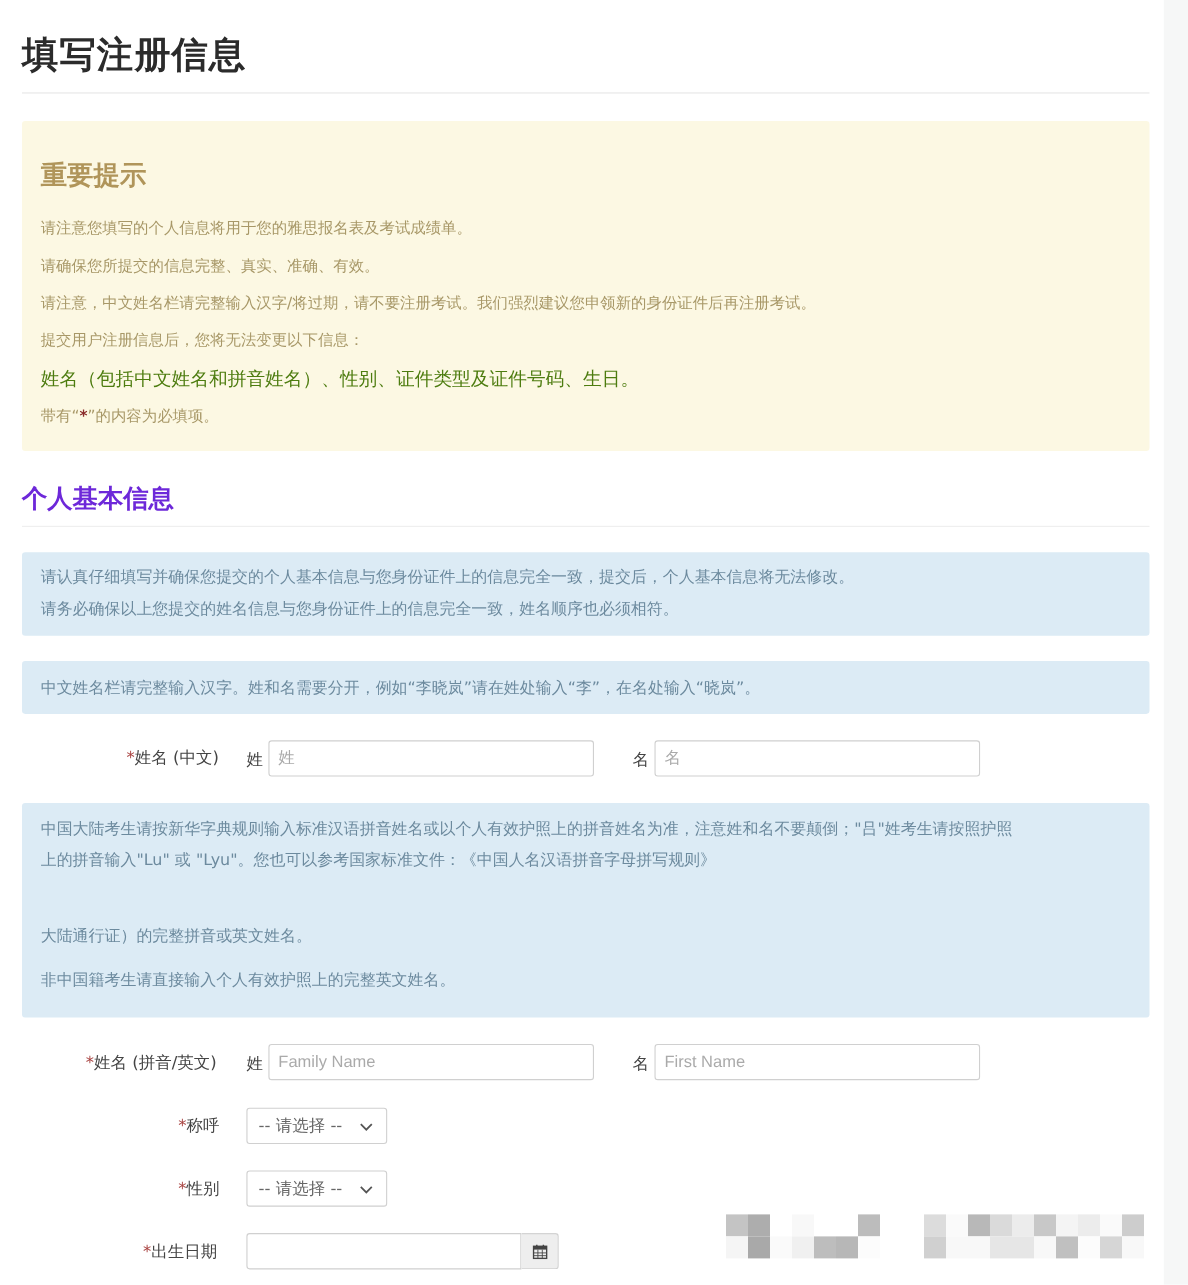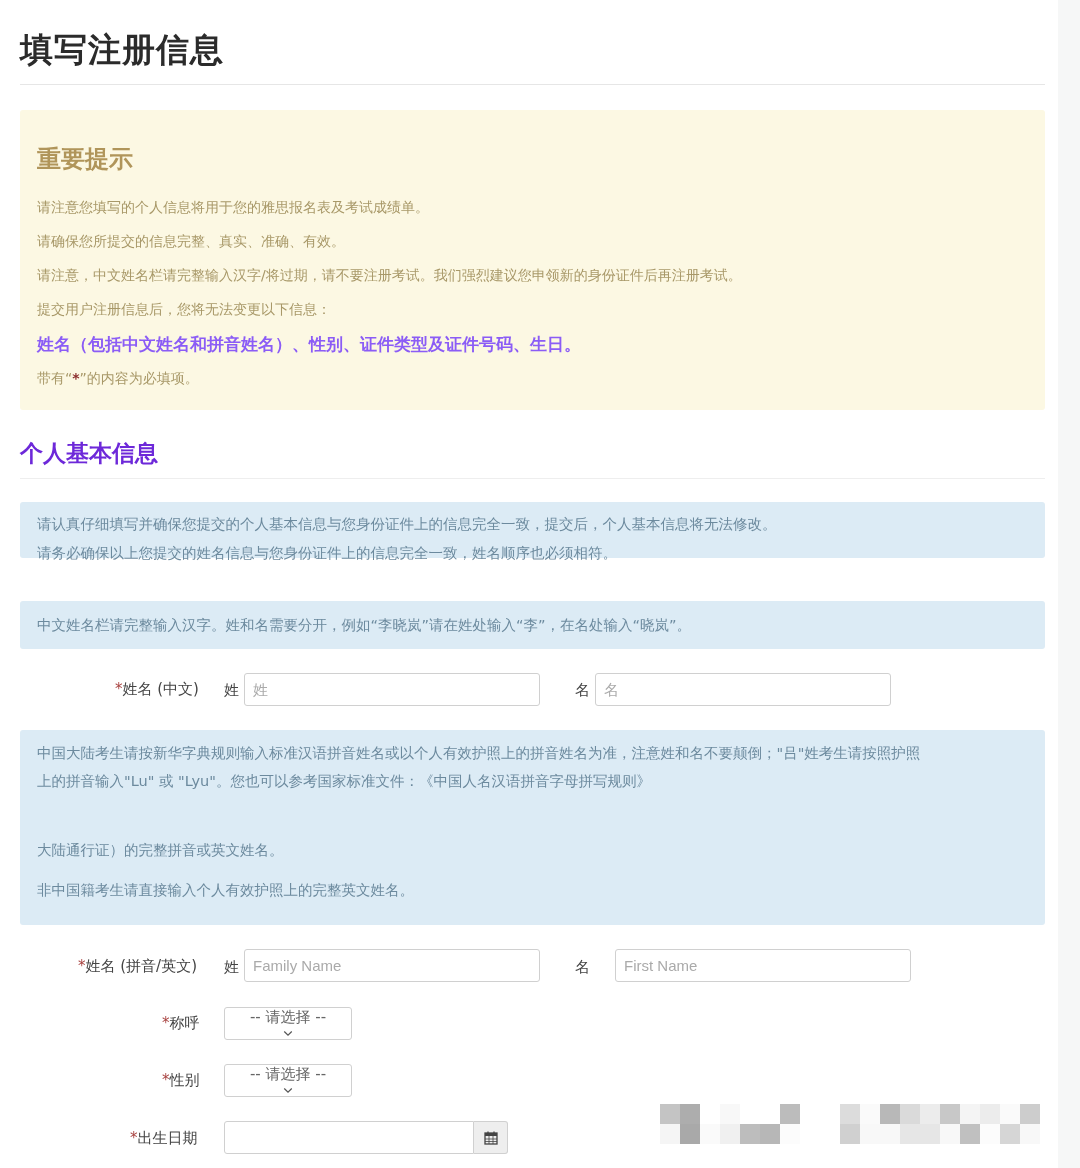--- a/index.html
+++ b/index.html
@@ -27,21 +27,21 @@
       background: #fcf8e3; border-radius: 3px;
     }
     .warning-heading {
       position: absolute; left: 17px; top: 33px;
       font-size: 24px; font-weight: bold; color: #b0955a;
     }
     .warning-line {
       position: absolute; left: 17px;
       font-size: 14px; color: #a89868; white-space: nowrap;
     }
-    .warning-line.emph { font-size: 17px; color: #8b5cf6; font-weight: bold; }
+    .warning-line.emph { font-size: 17px; color: #4d7c0f; font-weight: normal; }
     .warning-line .star { color: #8a2b2b; font-weight: bold; }
 
     .section-title {
       position: absolute; left: 0; top: 438px;
       font-size: 23px; color: #6d28d9;
     }
     .section-rule { position: absolute; left: 0; top: 478px; width: 1025px; height: 1px; background: #eeeeee; }
 
     .info-box {
       position: absolute; left: 0; width: 1025px;
@@ -63,21 +63,21 @@
       font-size: 15px; color: #555; padding: 0 8px;
       font-family: "Liberation Sans", sans-serif;
       display: flex; align-items: center;
     }
     .text-input::placeholder { color: #aaa; }
     input.text-input { outline: none; }
     .select-box {
       position: absolute; height: 33px; width: 128px;
       border: 1px solid #d0d0d0; border-radius: 3px; background: #fff;
       font-size: 15px; color: #666; padding: 0 10px;
-      display: flex; align-items: center; justify-content: space-between; flex-direction: column;
+      display: flex; align-items: center; justify-content: space-between;
     }
     .chev { width: 16px; height: 16px; }
     .addon {
       position: absolute; height: 33px; width: 34px;
       border: 1px solid #d0d0d0; border-left: none; border-radius: 0 3px 3px 0;
       background: #eeeeee; display: flex; align-items: center; justify-content: center;
     }
     .pixelated {
       position: absolute; display: grid; grid-template-rows: 20px 20px;
     }
@@ -99,21 +99,21 @@
       <div class="warning-line" style="top:123px">请确保您所提交的信息完整、真实、准确、有效。</div>
       <div class="warning-line" style="top:157px">请注意，中文姓名栏请完整输入汉字/将过期，请不要注册考试。我们强烈建议您申领新的身份证件后再注册考试。</div>
       <div class="warning-line" style="top:191px">提交用户注册信息后，您将无法变更以下信息：</div>
       <div class="warning-line emph" style="top:223px">姓名（包括中文姓名和拼音姓名）、性别、证件类型及证件号码、生日。</div>
       <div class="warning-line" style="top:260px"><span>带有“</span><span class="star">*</span><span>”的内容为必填项。</span></div>
     </div>
 
     <h2 class="section-title">个人基本信息</h2>
     <div class="section-rule"></div>
 
-    <div class="info-box" style="top:502px;height:56px">
+    <div class="info-box" style="top:502px;height:76px">
       <div class="info-line" style="top:13px">请认真仔细填写并确保您提交的个人基本信息与您身份证件上的信息完全一致，提交后，个人基本信息将无法修改。</div>
       <div class="info-line" style="top:42px">请务必确保以上您提交的姓名信息与您身份证件上的信息完全一致，姓名顺序也必须相符。</div>
     </div>
 
     <div class="info-box" style="top:601px;height:48px">
       <div class="info-line" style="top:15px">中文姓名栏请完整输入汉字。姓和名需要分开，例如“李晓岚”请在姓处输入“李”，在名处输入“晓岚”。</div>
     </div>
 
     <div class="form-label" style="left:95px;top:680px"><span class="req">*</span><span>姓名 (中文)</span></div>
     <div class="mini-label" style="left:204px;top:681px">姓</div>
@@ -125,21 +125,21 @@
       <div class="info-line" style="top:14px">中国大陆考生请按新华字典规则输入标准汉语拼音姓名或以个人有效护照上的拼音姓名为准，注意姓和名不要颠倒；"吕"姓考生请按照护照</div>
       <div class="info-line" style="top:42px">上的拼音输入"Lu" 或 "Lyu"。您也可以参考国家标准文件：《中国人名汉语拼音字母拼写规则》</div>
       <div class="info-line" style="top:111px">大陆通行证）的完整拼音或英文姓名。</div>
       <div class="info-line" style="top:151px">非中国籍考生请直接输入个人有效护照上的完整英文姓名。</div>
     </div>
 
     <div class="form-label" style="left:58px;top:957px"><span class="req">*</span><span>姓名 (拼音/英文)</span></div>
     <div class="mini-label" style="left:204px;top:958px">姓</div>
     <input class="text-input" style="left: 224px; top: 949px; width: 296px;" placeholder="Family Name">
     <div class="mini-label" style="left:555px;top:958px">名</div>
-    <input class="text-input" style="left: 575px; top: 949px; width: 296px; margin-left: 20px;" placeholder="First Name">
+    <input class="text-input" style="left: 575px; top: 949px; width: 296px;" placeholder="First Name">
 
     <div class="form-label" style="left:142px;top:1014px"><span class="req">*</span><span>称呼</span></div>
     <div class="select-box" style="left:204px;top:1007px">
       <span>-- 请选择 --</span>
       <svg class="chev" viewBox="0 0 16 16">
           <path d="M3 6 L8 11 L13 6" fill="none" stroke="#555" stroke-width="1.6"></path>
         </svg>
     </div>
 
     <div class="form-label" style="left:142px;top:1071px"><span class="req">*</span><span>性别</span></div>

